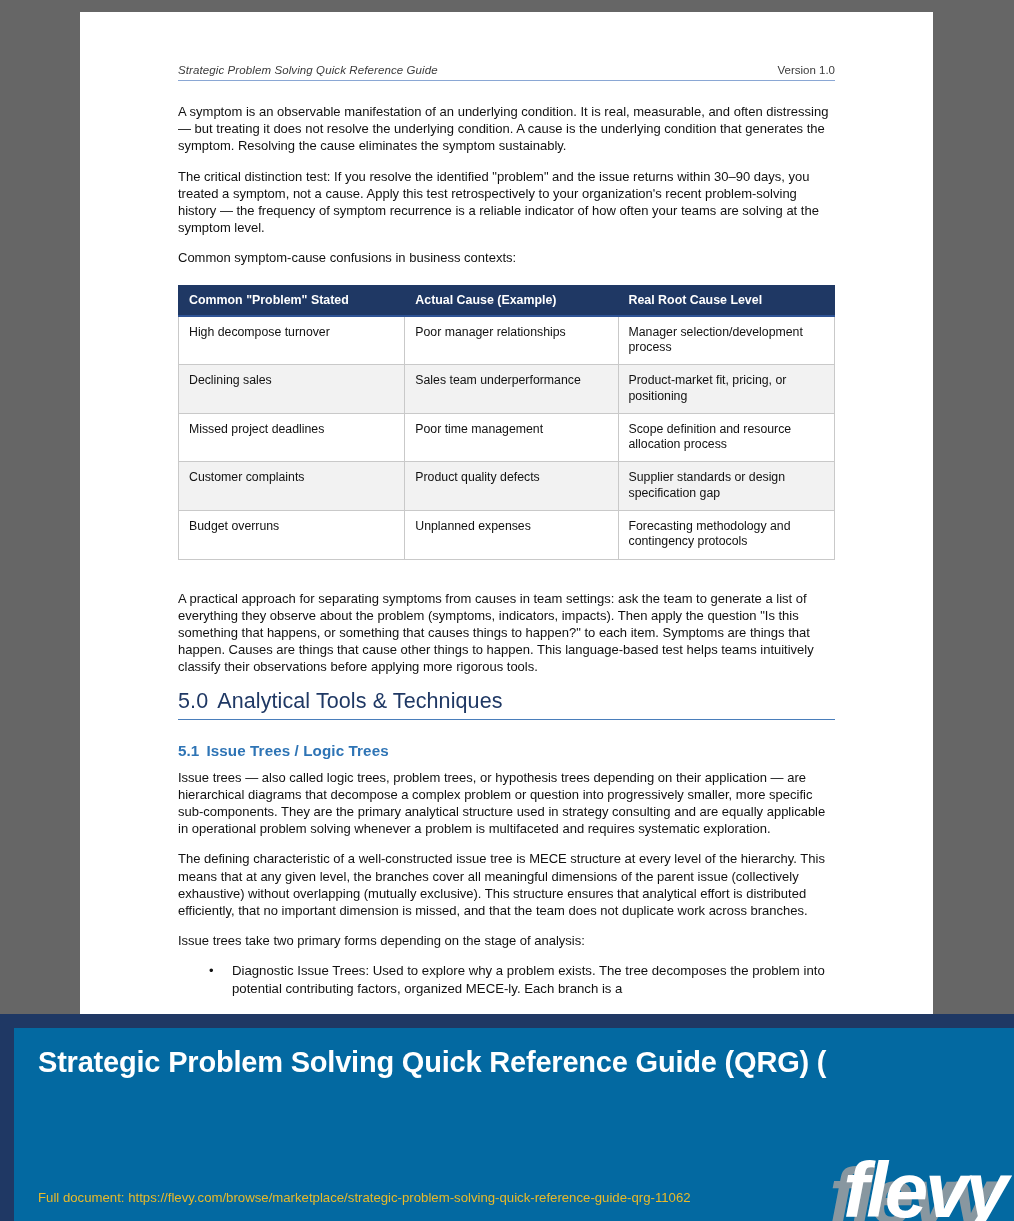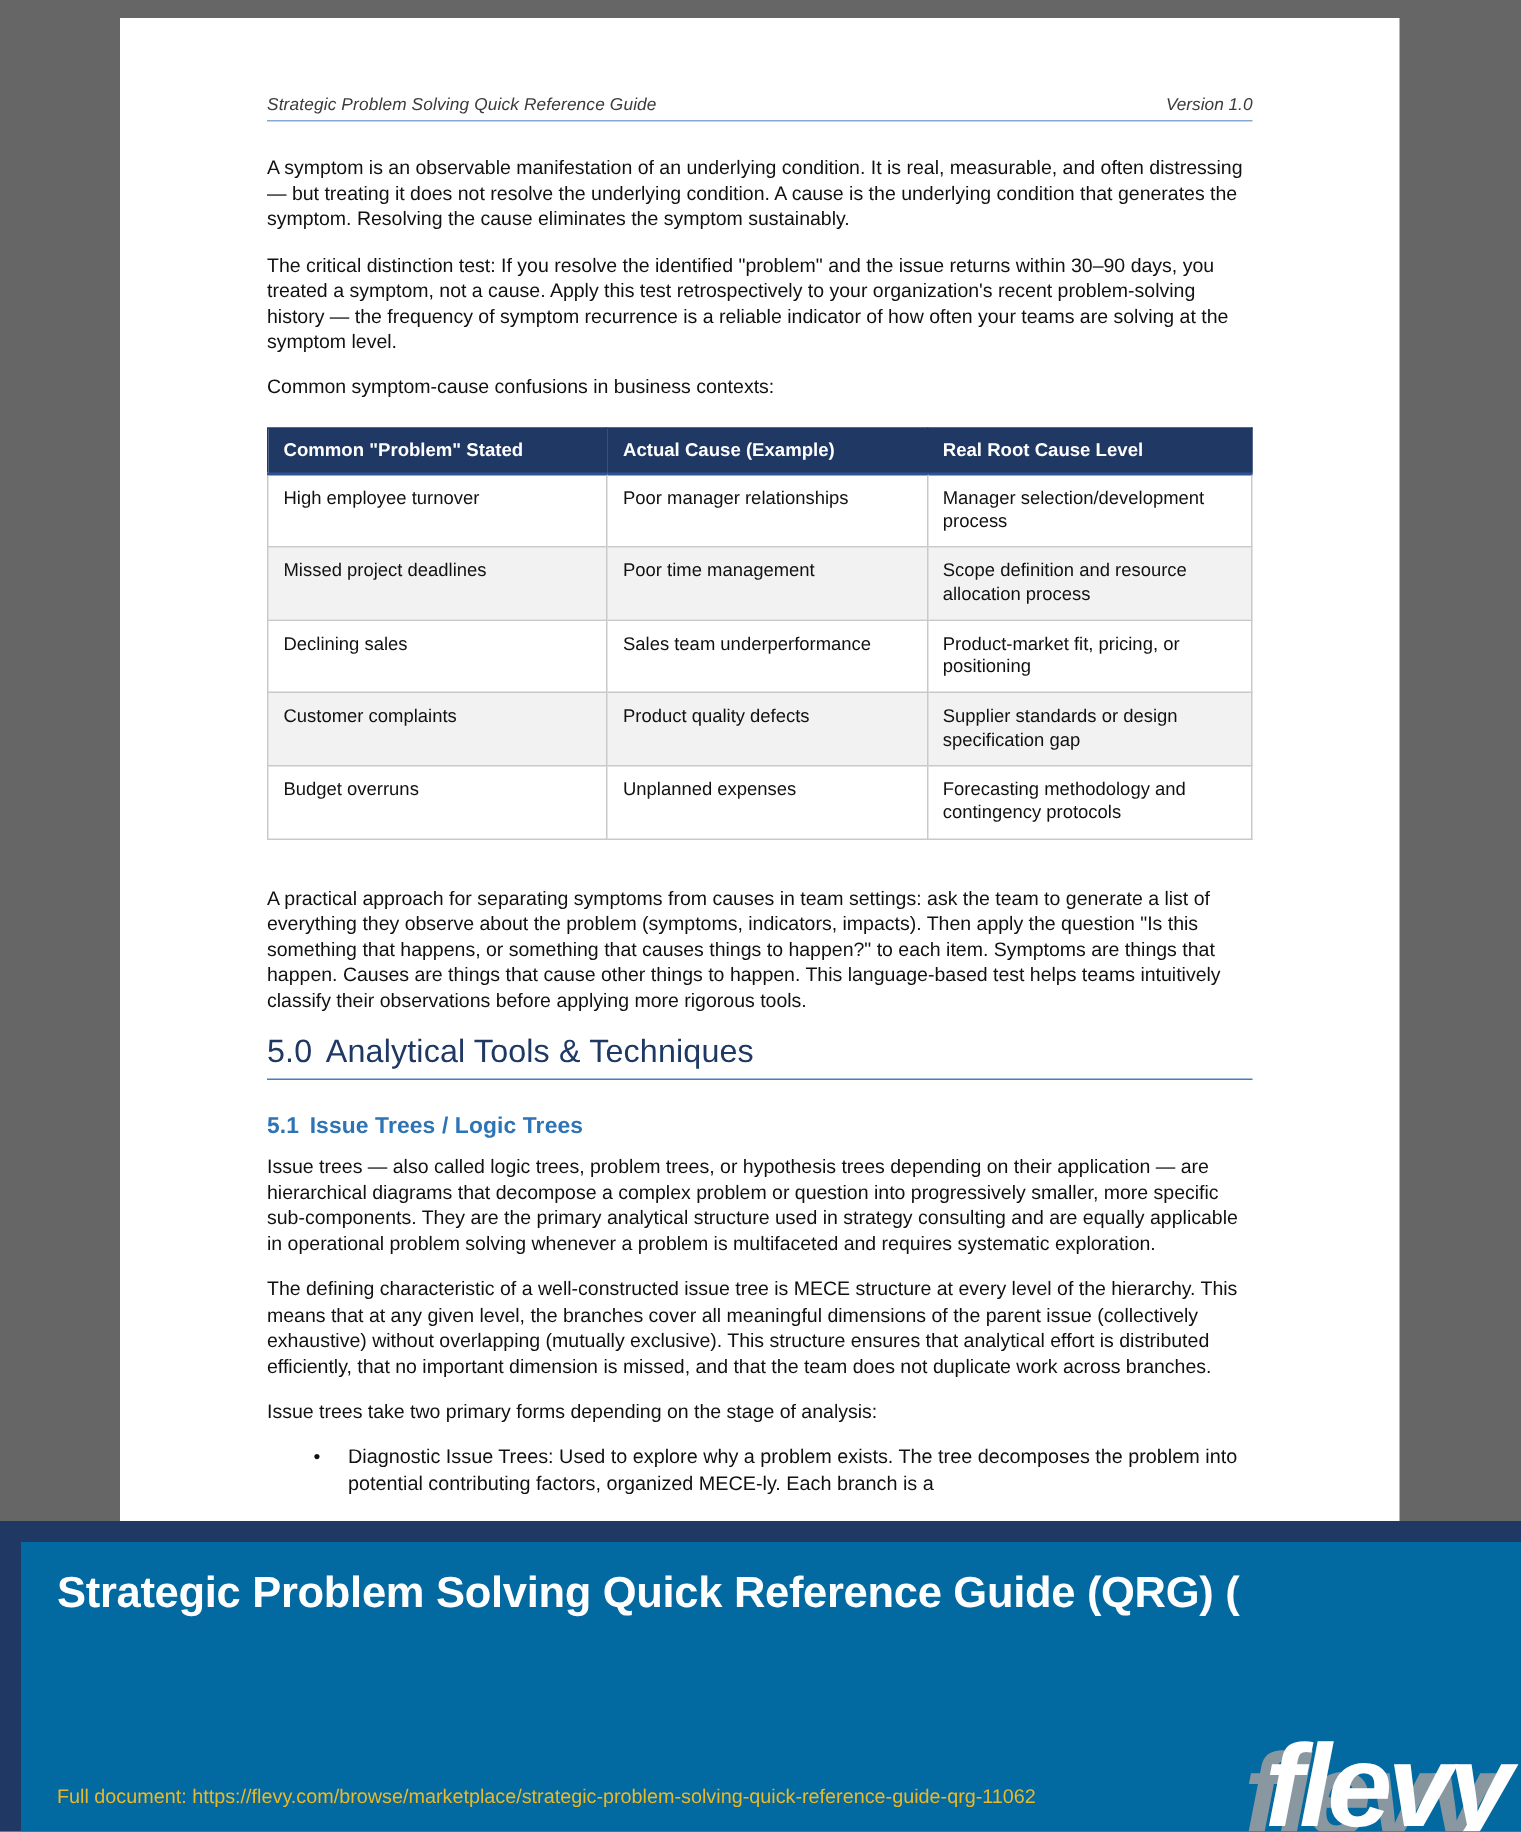--- a/index.html
+++ b/index.html
@@ -40,21 +40,20 @@
     padding-bottom: 4px;
     margin-bottom: 22px;
   }
   .doc-header-left {
     font-style: italic;
     font-size: 11.5px;
     color: #3b3b3b;
     letter-spacing: 0.1px;
   }
   .doc-header-right {
-    font-style: italic;
     font-size: 11.5px;
     color: #3b3b3b;
   }
 
   
   p.body {
     font-size: 13px;
     line-height: 17.2px;
     color: #111111;
     margin: 0 0 13px 0;
@@ -224,33 +223,33 @@
       </colgroup>
       <thead>
         <tr>
           <th>Common "Problem" Stated</th>
           <th>Actual Cause (Example)</th>
           <th>Real Root Cause Level</th>
         </tr>
       </thead>
       <tbody>
         <tr>
-          <td>High employee turnover</td>
+          <td>High decompose turnover</td>
           <td>Poor manager relationships</td>
           <td>Manager selection/development process</td>
+        </tr>
+        <tr>
+          <td>Declining sales</td>
+          <td>Sales team underperformance</td>
+          <td>Product-market fit, pricing, or positioning</td>
         </tr>
         <tr>
           <td>Missed project deadlines</td>
           <td>Poor time management</td>
           <td>Scope definition and resource allocation process</td>
-        </tr>
-        <tr>
-          <td>Declining sales</td>
-          <td>Sales team underperformance</td>
-          <td>Product-market fit, pricing, or positioning</td>
         </tr>
         <tr>
           <td>Customer complaints</td>
           <td>Product quality defects</td>
           <td>Supplier standards or design specification gap</td>
         </tr>
         <tr>
           <td>Budget overruns</td>
           <td>Unplanned expenses</td>
           <td>Forecasting methodology and contingency protocols</td>

